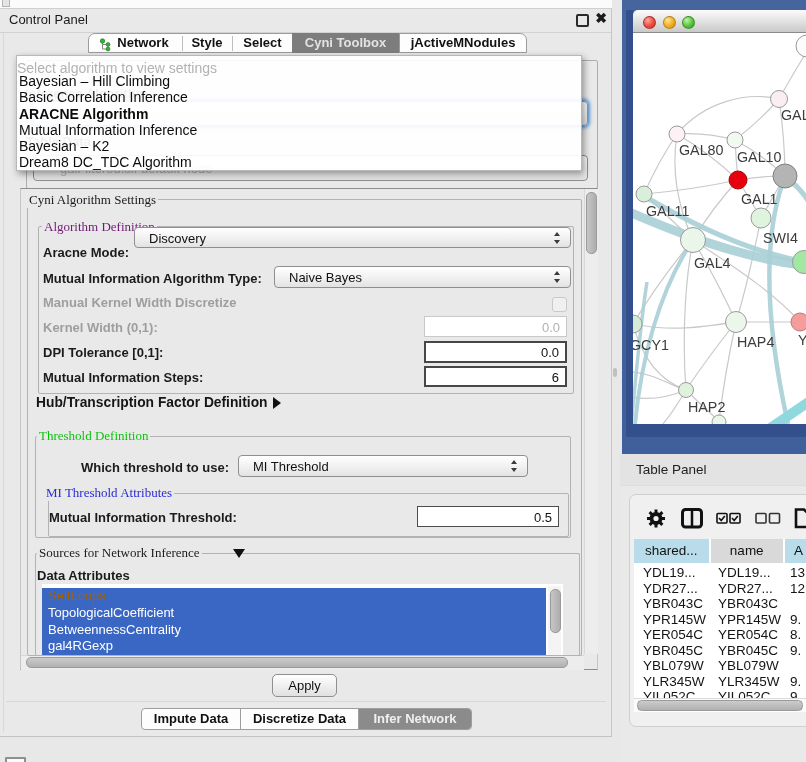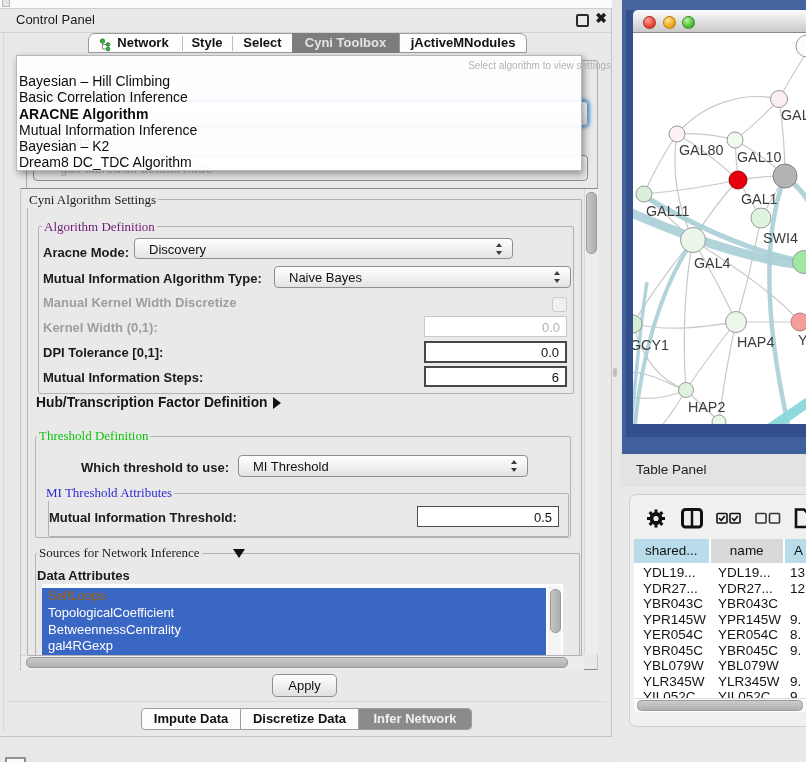--- a/index.html
+++ b/index.html
@@ -29,21 +29,21 @@
 <body>
 
 <div class="abs" id="cp" style="left:0;top:8px;width:611px;height:727px;background:#e9e9e9;border-right:1px solid #c6c6c6;border-top:1px solid #cfcfcf;border-bottom:1px solid #c2c2c2;">
 </div>
 
 <div class="abs" style="left:0;top:0;width:612px;height:8px;background:#fbfbfb;"></div>
 <div class="abs" style="left:2px;top:0;width:6px;height:6px;border:1px solid #b5b5b5;border-top:none;background:#e4e4e4;"></div>
 
 <div class="abs" style="left:3px;top:33px;width:1px;height:699px;background:#d8d8d8;"></div>
 
-<div class="abs" style="left:16px;top:9px;height:22px;line-height:22px;font-size:13px;color:#1a1a1a;">Control Panel</div>
+<div class="abs" style="left:9px;top:9px;height:22px;line-height:22px;font-size:13px;color:#1a1a1a;">Control Panel</div>
 <div class="abs" style="left:576px;top:14px;width:9px;height:9px;border:2px solid #2b2b2b;border-radius:2px;"></div>
 <div class="abs" style="left:593px;top:8px;width:16px;height:20px;font-size:14px;font-weight:bold;color:#1b1b1b;text-align:center;line-height:20px;">✖</div>
 <div class="abs" style="left:0;top:32px;width:611px;height:1px;background:#d2d2d2;"></div>
 
 <div class="abs" id="tabs" style="left:88px;top:33px;height:20px;">
   <div class="abs" style="left:0;top:0;width:439px;height:20px;background:#fdfdfd;border:1px solid #9c9c9c;border-radius:7px 7px 0 0;box-sizing:border-box;"></div>
   <div class="abs" style="left:94px;top:3px;width:1px;height:15px;background:#bdbdbd;"></div>
   <div class="abs" style="left:144px;top:3px;width:1px;height:15px;background:#bdbdbd;"></div>
   <div class="abs" style="left:204px;top:0px;width:107px;height:20px;background:#7d7d7d;"></div>
   <div class="abs" style="left:311px;top:0px;width:1px;height:20px;background:#9c9c9c;"></div>
@@ -75,21 +75,21 @@
 <div class="abs" style="left:21px;top:655px;width:563px;height:14px;background:#ededed;border-top:1px solid #d8d8d8;"></div>
 <div class="thumbh" style="left:26px;top:656.5px;width:540px;height:9px;"></div>
 
 <div class="group" style="left:27px;top:199px;width:553px;height:455px;"></div>
 <div class="grouplab" style="left:27px;top:192px;">Cyni Algorithm Settings</div>
 
 <div class="group" style="left:38px;top:226px;width:534px;height:166px;"></div>
 <div class="grouplab" style="left:42px;top:219px;color:#701a75;">Algorithm Definition</div>
 
 <div class="lbl" style="left:43px;top:245px;">Aracne Mode:</div>
-<div class="combo" style="left:134px;top:238px;width:379px;height:21px;box-sizing:border-box;">
+<div class="combo" style="left:134px;top:227px;width:437px;height:21px;box-sizing:border-box;">
     <span class="ct">Discovery</span>
     <span class="spin"></span>
   </div>
 <div class="lbl" style="left:43px;top:271px;">Mutual Information Algorithm Type:</div>
 <div class="combo" style="left:274px;top:266px;width:297px;height:22px;box-sizing:border-box;">
     <span class="ct">Naive Bayes</span>
     <span class="spin"></span>
   </div>
 
 <div class="lbl gray" style="left:43px;top:295px;">Manual Kernel Width Discretize</div>
@@ -153,21 +153,21 @@
 </div>
 
 <div class="abs" style="left:5px;top:757px;width:17px;height:12px;border:2px solid #8f8f8f;border-radius:1px;background:#fbfbfb;"></div>
 
 <div class="abs" style="left:613px;top:368px;width:4px;height:9px;background:#c0c0c0;border-radius:2px;"></div>
 
 <div class="abs b" style="left:25px;top:86px;font-size:13px;color:#2a2a2a;z-index:5;">Inference Algorithm</div>
 <div class="abs b" style="left:26px;top:134px;font-size:13px;color:#2a2a2a;z-index:5;">Table Data</div>
 
 <div class="abs" id="popup" style="left:16px;top:55px;width:564px;height:114px;background:rgba(255,255,255,0.93);border:1px solid #b8b8b8;box-shadow:2px 3px 7px rgba(0,0,0,0.4);z-index:50;">
-  <div class="abs" style="left:0;top:4px;width:100%;text-align:right;font-size:10px;color:#b2b2b2;padding-left:30px;">Select algorithm to view settings</div>
+  <div class="abs" style="left:0;top:4px;width:100%;text-align:left;font-size:14px;color:#b2b2b2;">Select algorithm to view settings</div>
   <div class="abs" style="left:2px;top:17px;font-size:14px;color:#0c0c0c;line-height:16.3px;">
     Bayesian – Hill Climbing<br>
     Basic Correlation Inference<br>
     <span class="b">ARACNE Algorithm</span><br>
     Mutual Information Inference<br>
     Bayesian – K2<br>
     Dream8 DC_TDC Algorithm
   </div>
 </div>
 

